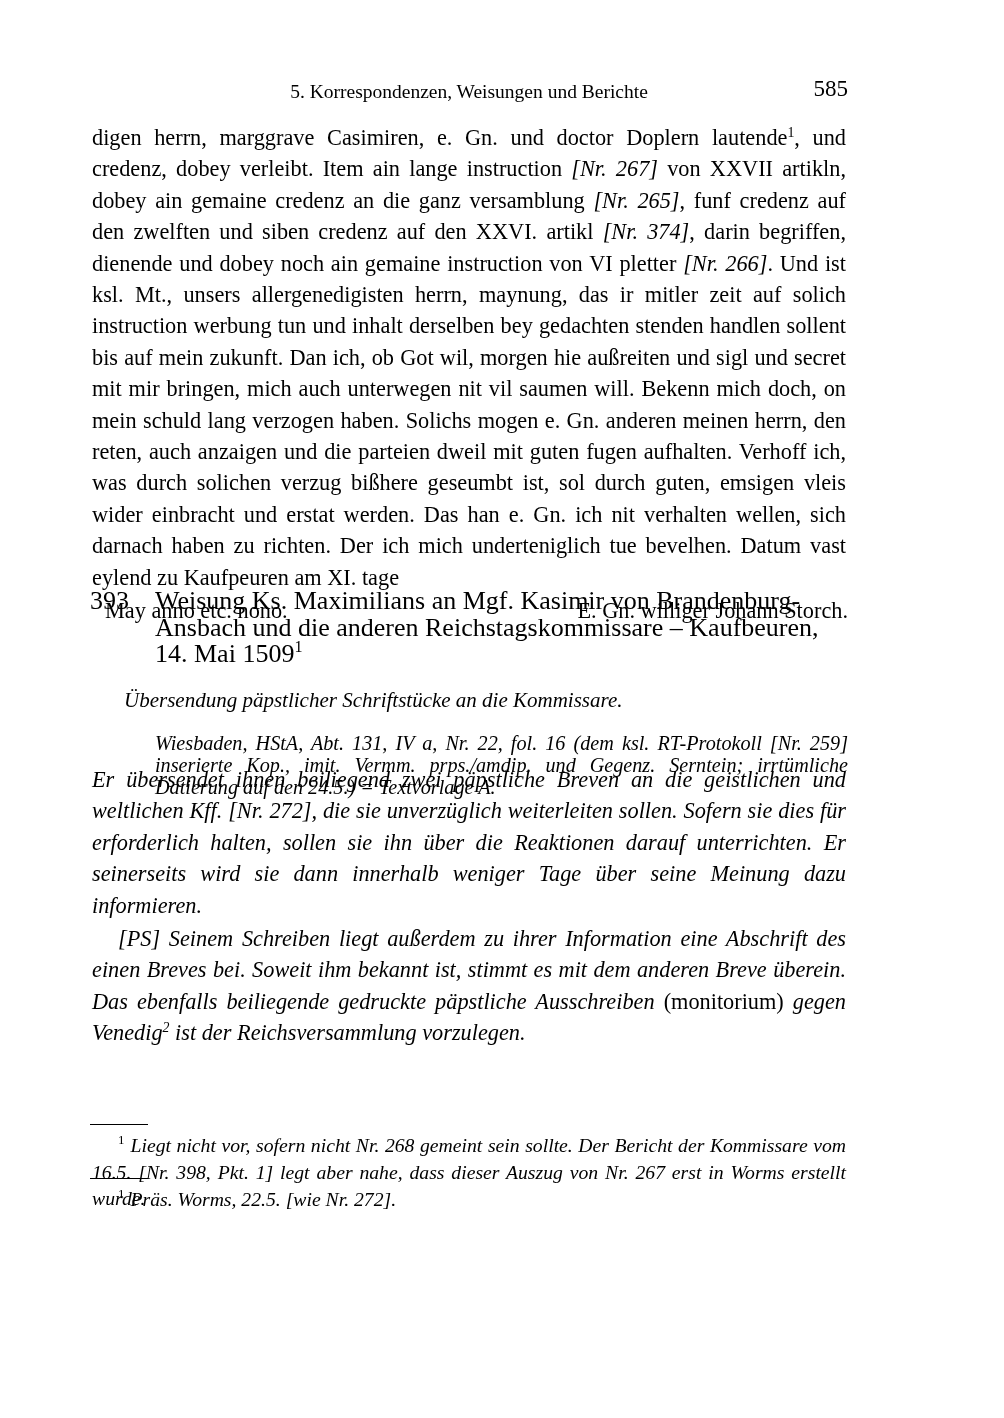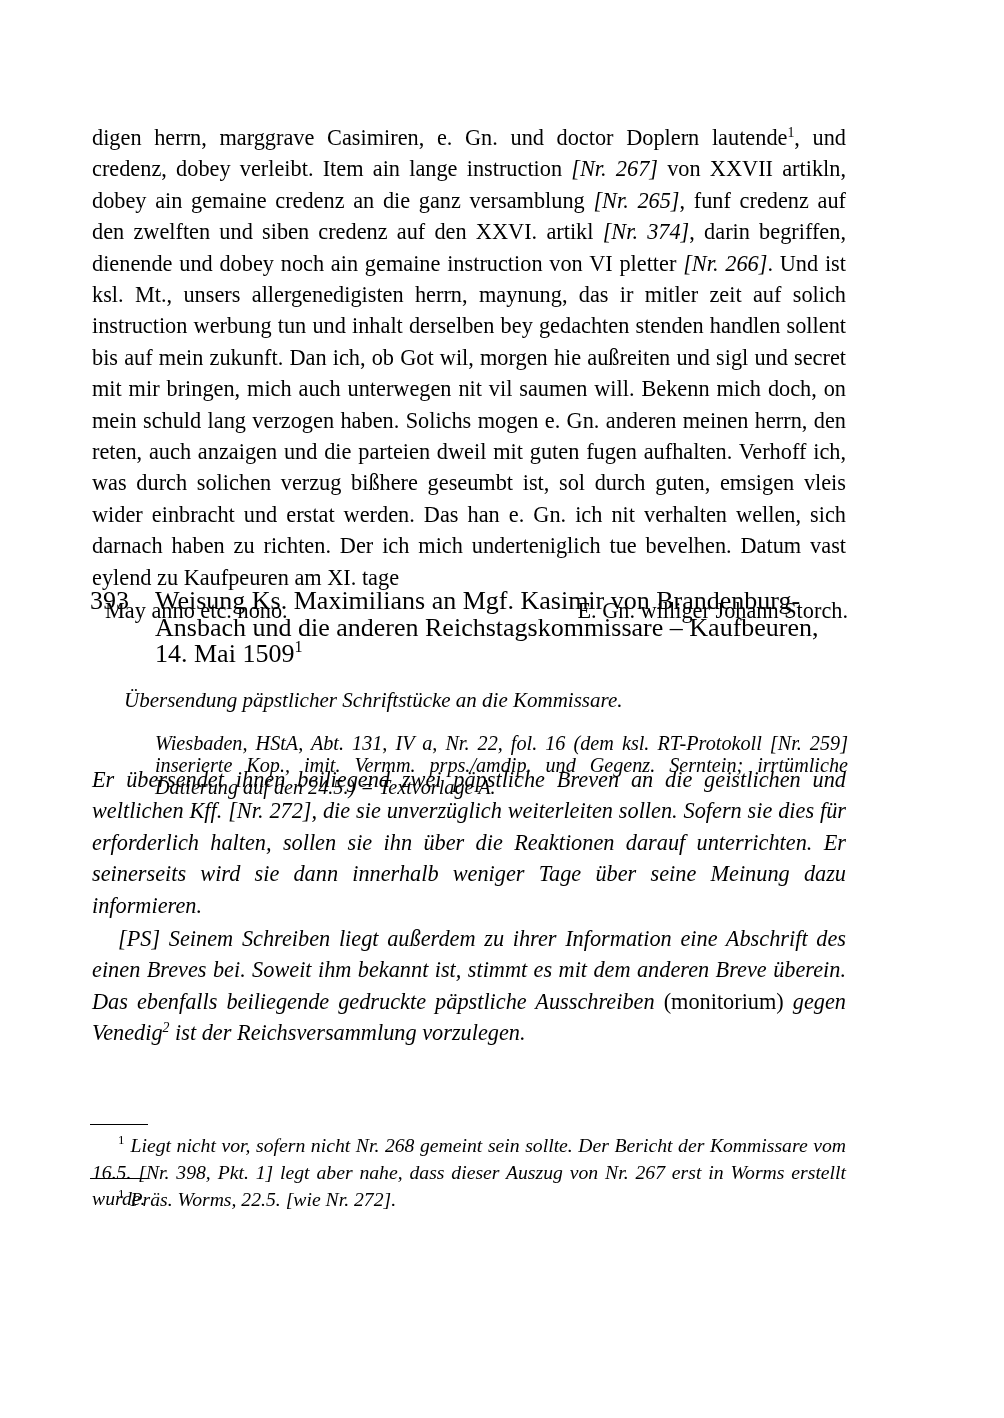--- a/index.html
+++ b/index.html
@@ -155,20 +155,24 @@
     vertical-align: super;
     line-height: 0;
     padding-right: 6px;
   }
 </style>
 </head>
 <body>
 
 <div class="page">
 
+  <div class="runhead">
+    <span class="runhead-title">5. Korrespondenzen, Weisungen und Berichte</span>
+    <span class="runhead-pageno">585</span>
+  </div>
 
   <div class="col" style="top:120px;">
     <p class="body-para"><span>digen herrn, marggrave Casimiren, e. Gn. und doctor Doplern lautende</span><sup>1</sup><span>, und credenz, dobey verleibt. Item ain lange instruction </span><span class="it">[Nr. 267]</span><span> von XXVII artikln, dobey ain gemaine credenz an die ganz versamblung </span><span class="it">[Nr. 265]</span><span>, funf credenz auf den zwelften und siben credenz auf den XXVI. artikl </span><span class="it">[Nr. 374]</span><span>, darin begriffen, dienende und dobey noch ain gemaine instruction von VI pletter </span><span class="it">[Nr. 266]</span><span>. Und ist ksl. Mt., unsers allergenedigisten herrn, maynung, das ir mitler zeit auf solich instruction werbung tun und inhalt derselben bey gedachten stenden handlen sollent bis auf mein zukunft. Dan ich, ob Got wil, morgen hie außreiten und sigl und secret mit mir bringen, mich auch unterwegen nit vil saumen will. Bekenn mich doch, on mein schuld lang verzogen haben. Solichs mogen e. Gn. anderen meinen herrn, den reten, auch anzaigen und die parteien dweil mit guten fugen aufhalten. Verhoff ich, was durch solichen verzug bißhere geseumbt ist, sol durch guten, emsigen vleis wider einbracht und erstat werden. Das han e. Gn. ich nit verhalten wellen, sich darnach haben zu richten. Der ich mich underteniglich tue bevelhen. Datum vast eylend zu Kaufpeuren am XI. tage</span></p>
 
     <div class="sigline">
       <span>May anno etc. nono.</span>
       <span>E. Gn. williger Johann Storch.</span>
     </div>
   </div>
 

